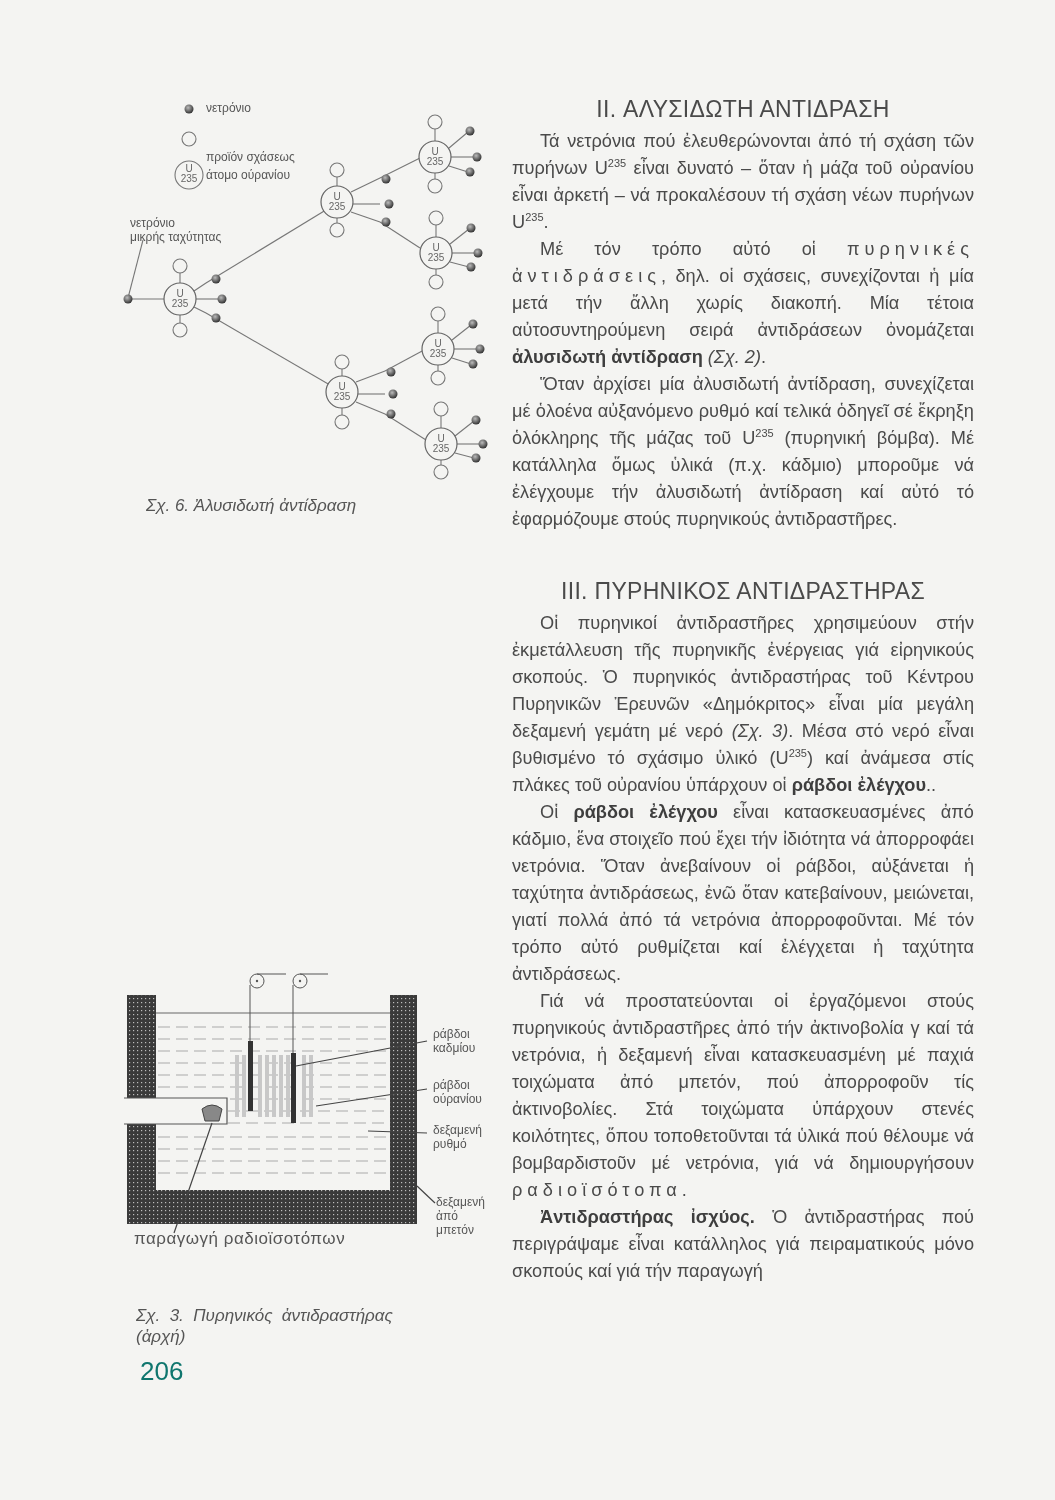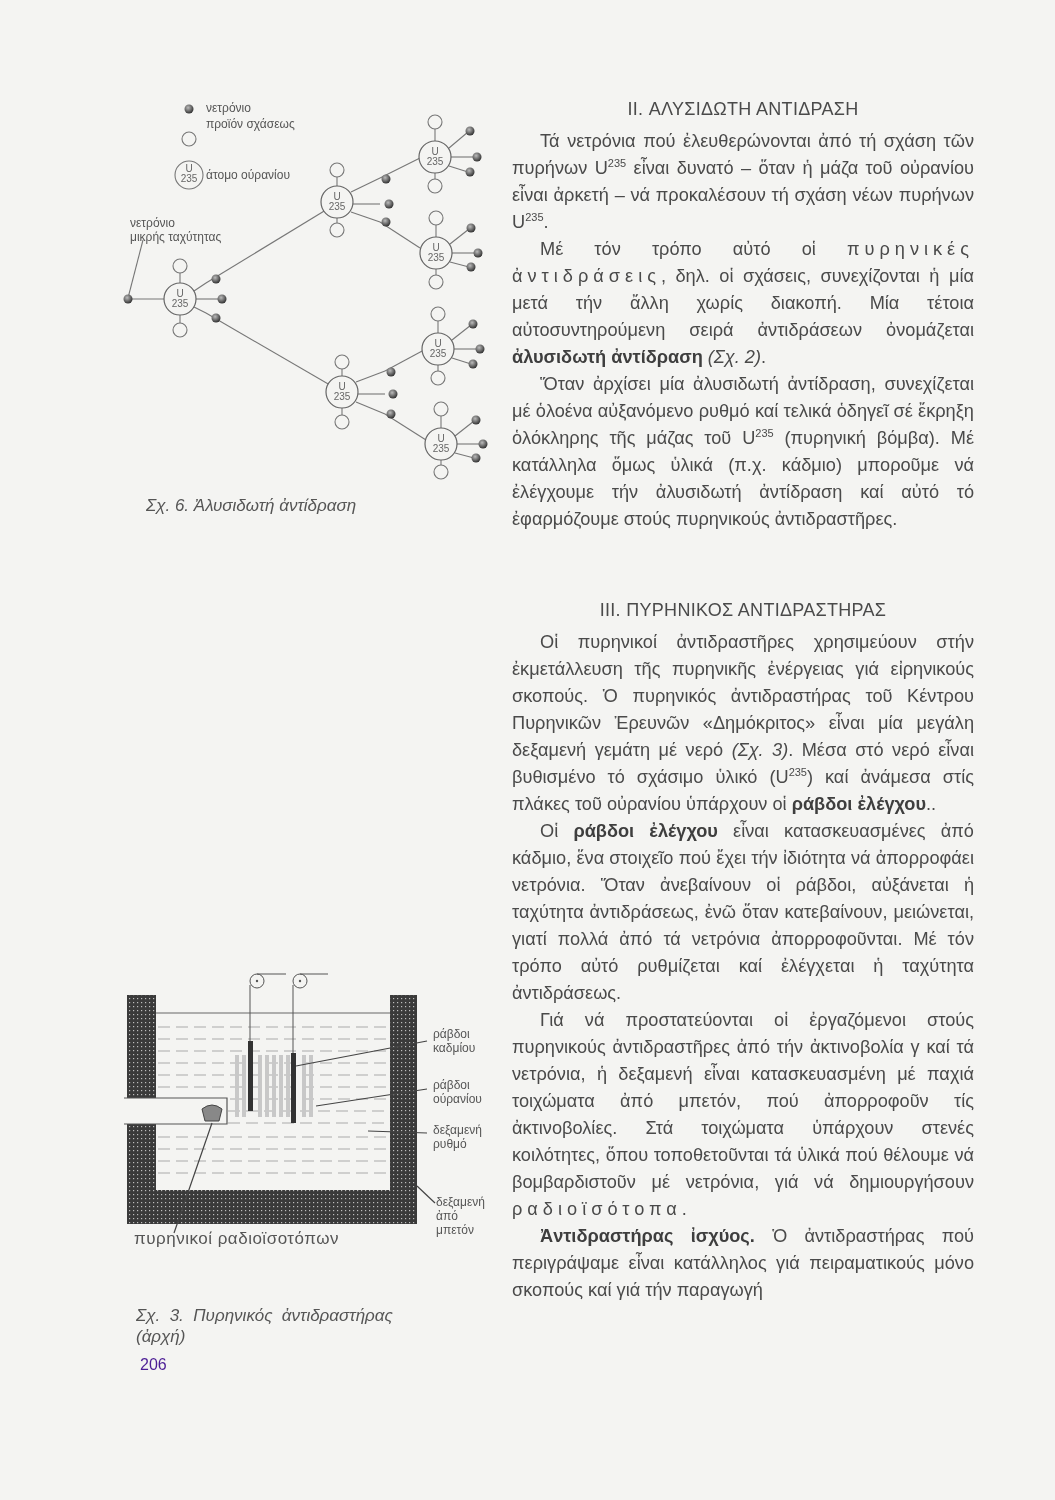--- a/index.html
+++ b/index.html
@@ -5,26 +5,26 @@
   html, body { margin:0; padding:0; }
   body { width:1055px; height:1500px; background:#f4f4f2; position:relative; overflow:hidden;
          font-family:"Liberation Sans", sans-serif; color:#4a4a4a; }
   .abs { position:absolute; }
   .legend-text { font-size:12px; color:#555; }
   .fig-label { font-size:12px; color:#555; line-height:14px; }
   .caption { font-size:17px; font-style:italic; color:#555; }
   .col { position:absolute; left:512px; width:462px; font-size:18.2px; line-height:27px; color:#4a4a4a; }
   .col p { margin:0; text-align:justify; text-indent:0; }
   .col p.ind { text-indent:28px; }
-  .heading { text-align:center !important; font-size:18px; margin:0; letter-spacing:0.3px; }
+  .heading { text-align:center !important; font-size:23px; margin:0; letter-spacing:0.3px; }
   .sp { letter-spacing:5px; }
   b { font-weight:bold; color:#3e3e3e; }
   i { font-style:italic; }
   sup { font-size:11px; vertical-align:7px; line-height:0; }
-  .page-num { font-size:16px; color:#4c1d95; }
+  .page-num { font-size:26px; color:#0f766e; }
 </style>
 </head>
 <body>
 
 <div class="abs" style="left:110px;top:90px;width:400px;height:400px;">
   <svg width="400" height="400" viewBox="110 90 400 400" style="position:absolute;left:0;top:0;">
     <defs>
       <radialGradient id="ng" cx="40%" cy="35%" r="65%">
         <stop offset="0%" stop-color="#bbb"></stop>
         <stop offset="100%" stop-color="#333"></stop>
@@ -142,21 +142,21 @@
       <circle cx="473" cy="324" r="4.5"></circle>
         <circle cx="480" cy="349" r="4.5"></circle>
         <circle cx="473" cy="364" r="4.5"></circle>
       <circle cx="476" cy="420" r="4.5"></circle>
         <circle cx="483" cy="444" r="4.5"></circle>
         <circle cx="476" cy="458" r="4.5"></circle>
     </g>
   </svg>
 
   <span class="abs legend-text" style="left:96px;top:11px;">νετρόνιο</span>
-  <span class="abs legend-text" style="left:96px;top:27px;">προϊόν σχάσεως</span>
+  <span class="abs legend-text" style="left:96px;top:60px;">προϊόν σχάσεως</span>
   <span class="abs legend-text" style="left:96px;top:78px;">άτομο ούρανίου</span>
 
   <div class="abs" style="left:65px;top:74px;width:28px;text-align:center;font-size:10px;line-height:10px;color:#666;">
     <div>U</div>
     <div>235</div>
   </div>
   <div class="abs fig-label" style="left:20px;top:126px;">
     <div>νετρόνιο</div>
     <div>μικρής ταχύτητας</div>
   </div>
@@ -275,36 +275,36 @@
     </div>
   <div class="abs fig-label" style="left:313px;top:162px;">
       <div>δεξαμενή</div>
       <div>ρυθμό</div>
     </div>
   <div class="abs fig-label" style="left:316px;top:234px;">
       <div>δεξαμενή</div>
       <div>ἀπό</div>
       <div>μπετόν</div>
     </div>
-  <div class="abs" style="left:14px;top:268px;font-size:17px;color:#555;letter-spacing:0.5px;">πυρηνικοί ραδιοϊσοτόπων</div>
+  <div class="abs" style="left:14px;top:268px;font-size:17px;color:#555;letter-spacing:0.5px;">παραγωγή ραδιοϊσοτόπων</div>
 </div>
 
 <div class="abs caption" style="left:136px;top:1305px;line-height:21px;">
   <div style="white-space:pre;">Σχ.  3.  Πυρηνικός  ἀντιδραστήρας</div>
   <div>(ἀρχή)</div>
 </div>
 
 <div class="abs page-num" style="left:140px;top:1356px;">206</div>
 
 <div class="col" style="top:96px;">
   <p class="heading" style="margin-bottom:5px;">II. ΑΛΥΣΙΔΩΤΗ ΑΝΤΙΔΡΑΣΗ</p>
   <p class="ind"><span>Τά νετρόνια πού ἐλευθερώνονται ἀπό τή σχάση τῶν πυρήνων U</span><sup>235</sup><span> εἶναι δυνατό – ὅταν ἡ μάζα τοῦ οὐρανίου εἶναι ἀρκετή – νά προκαλέσουν τή σχάση νέων πυρήνων U</span><sup>235</sup><span>.</span></p>
   <p class="ind"><span>Μέ τόν τρόπο αὐτό οἱ </span><span class="sp">πυρηνικές ἀντιδράσεις</span><span>, δηλ. οἱ σχάσεις, συνεχίζονται ἡ μία μετά τήν ἄλλη χωρίς διακοπή. Μία τέτοια αὐτοσυντηρούμενη σειρά ἀντιδράσεων ὀνομάζεται </span><b>ἀλυσιδωτή ἀντίδραση</b><i> (Σχ. 2)</i><span>.</span></p>
   <p class="ind"><span>Ὅταν ἀρχίσει μία ἀλυσιδωτή ἀντίδραση, συνεχίζεται μέ ὁλοένα αὐξανόμενο ρυθμό καί τελικά ὁδηγεῖ σέ ἔκρηξη ὁλόκληρης τῆς μάζας τοῦ U</span><sup>235</sup><span> (πυρηνική βόμβα). Μέ κατάλληλα ὅμως ὑλικά (π.χ. κάδμιο) μποροῦμε νά ἐλέγχουμε τήν ἀλυσιδωτή ἀντίδραση καί αὐτό τό ἐφαρμόζουμε στούς πυρηνικούς ἀντιδραστῆρες.</span></p>
 </div>
 
-<div class="col" style="top:597px;">
+<div class="col" style="top:578px;">
   <p class="heading" style="margin-bottom:5px;">III. ΠΥΡΗΝΙΚΟΣ ΑΝΤΙΔΡΑΣΤΗΡΑΣ</p>
   <p class="ind"><span>Οἱ πυρηνικοί ἀντιδραστῆρες χρησιμεύουν στήν ἐκμετάλλευση τῆς πυρηνικῆς ἐνέργειας γιά εἰρηνικούς σκοπούς. Ὁ πυρηνικός ἀντιδραστήρας τοῦ Κέντρου Πυρηνικῶν Ἐρευνῶν «Δημόκριτος» εἶναι μία μεγάλη δεξαμενή γεμάτη μέ νερό</span><i> (Σχ. 3)</i><span>. Μέσα στό νερό εἶναι βυθισμένο τό σχάσιμο ὑλικό (U</span><sup>235</sup><span>) καί ἀνάμεσα στίς πλάκες τοῦ οὐρανίου ὑπάρχουν οἱ </span><b>ράβδοι ἐλέγχου</b><span>..</span></p>
   <p class="ind"><span>Οἱ </span><b>ράβδοι ἐλέγχου</b><span> εἶναι κατασκευασμένες ἀπό κάδμιο, ἕνα στοιχεῖο πού ἔχει τήν ἰδιότητα νά ἀπορροφάει νετρόνια. Ὅταν ἀνεβαίνουν οἱ ράβδοι, αὐξάνεται ἡ ταχύτητα ἀντιδράσεως, ἐνῶ ὅταν κατεβαίνουν, μειώνεται, γιατί πολλά ἀπό τά νετρόνια ἀπορροφοῦνται. Μέ τόν τρόπο αὐτό ρυθμίζεται καί ἐλέγχεται ἡ ταχύτητα ἀντιδράσεως.</span></p>
   <p class="ind"><span>Γιά νά προστατεύονται οἱ ἐργαζόμενοι στούς πυρηνικούς ἀντιδραστῆρες ἀπό τήν ἀκτινοβολία γ καί τά νετρόνια, ἡ δεξαμενή εἶναι κατασκευασμένη μέ παχιά τοιχώματα ἀπό μπετόν, πού ἀπορροφοῦν τίς ἀκτινοβολίες. Στά τοιχώματα ὑπάρχουν στενές κοιλότητες, ὅπου τοποθετοῦνται τά ὑλικά πού θέλουμε νά βομβαρδιστοῦν μέ νετρόνια, γιά νά δημιουργήσουν </span><span class="sp">ραδιοϊσότοπα</span><span>.</span></p>
   <p class="ind"><b>Ἀντιδραστήρας ἰσχύος.</b><span> Ὁ ἀντιδραστήρας πού περιγράψαμε εἶναι κατάλληλος γιά πειραματικούς μόνο σκοπούς καί γιά τήν παραγωγή</span></p>
 </div>
 
 </body></html>

